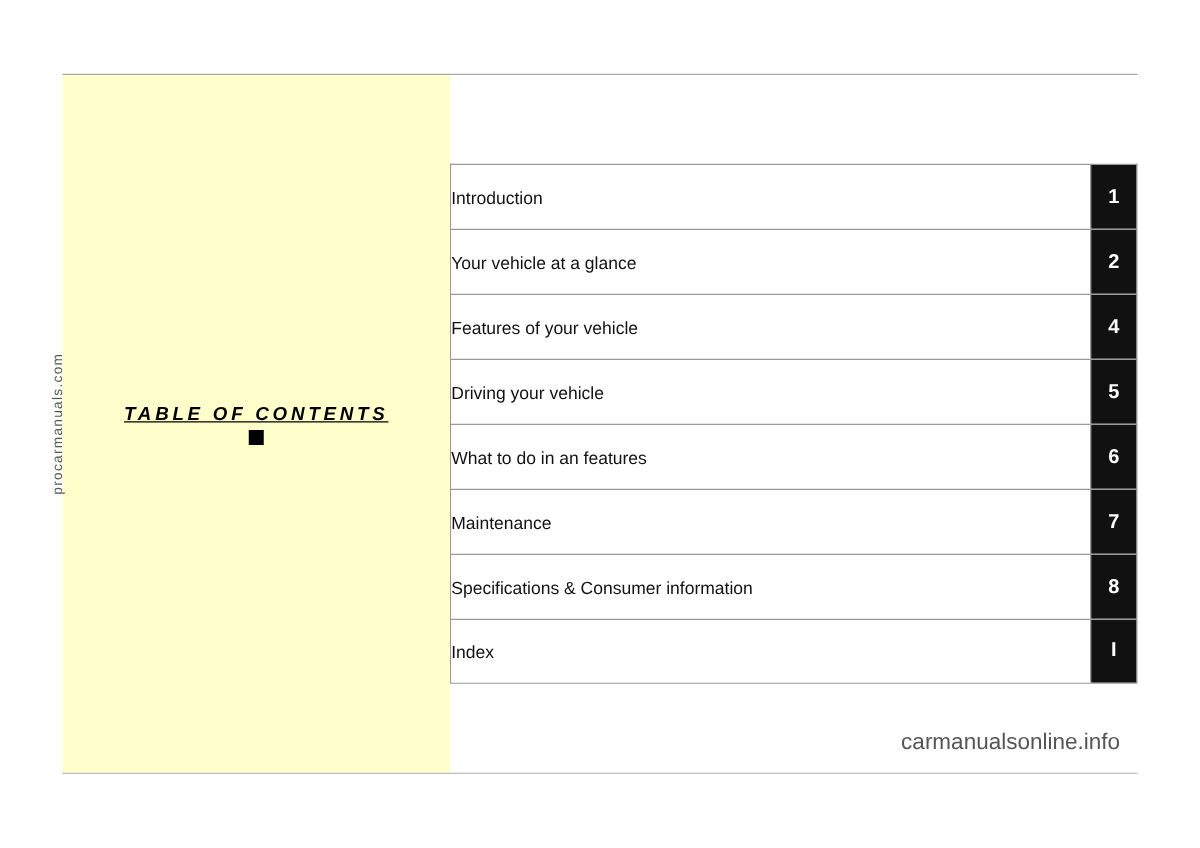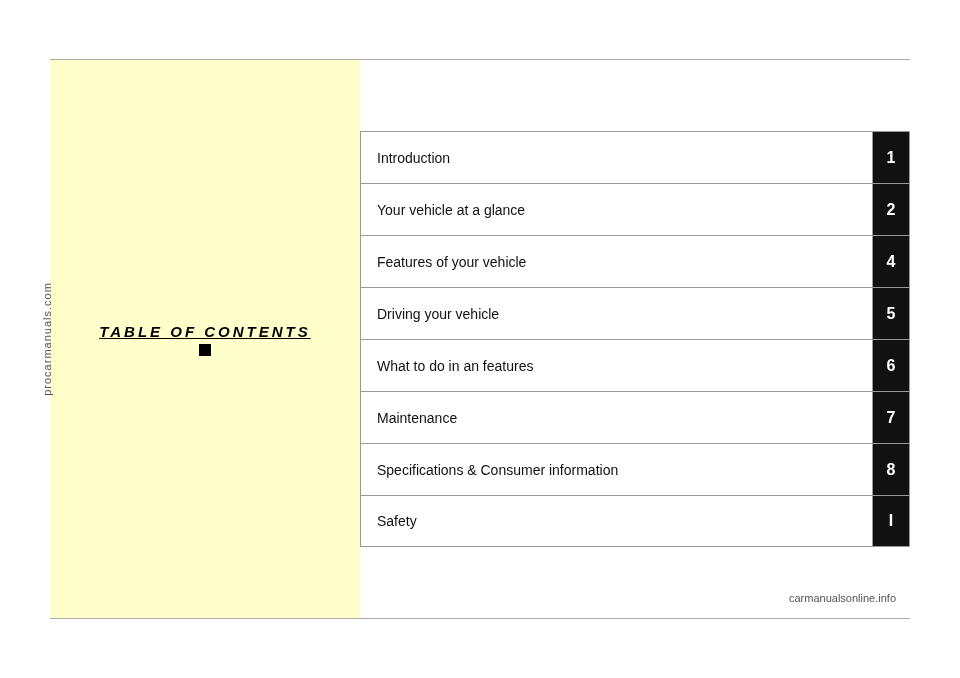--- a/index.html
+++ b/index.html
@@ -99,21 +99,20 @@
     }
 
     .toc-row:last-child {
       border-bottom: 1px solid #999;
     }
 
     .toc-label {
       flex: 1;
       display: flex;
       align-items: center;
-      padding-left: 16px;
       font-size: 14px;
       color: #111;
       background: #fff;
       border-right: 1px solid #999;
     }
 
     .toc-number {
       width: 36px;
       background: #111;
       color: #fff;
@@ -121,21 +120,21 @@
       align-items: center;
       justify-content: center;
       font-size: 16px;
       font-weight: bold;
     }
 
     .bottom-logo {
       position: absolute;
       bottom: 14px;
       right: 14px;
-      font-size: 11px;
+      font-size: 18px;
       color: #555;
       font-family: Arial, sans-serif;
     }
   </style>
 </head>
 <body>
 
 <div class="page-container">
 
   <div class="left-panel">
@@ -170,21 +169,21 @@
       </div>
       <div class="toc-row">
         <div class="toc-label">Maintenance</div>
         <div class="toc-number">7</div>
       </div>
       <div class="toc-row">
         <div class="toc-label">Specifications &amp; Consumer information</div>
         <div class="toc-number">8</div>
       </div>
       <div class="toc-row">
-        <div class="toc-label">Safety</div>
+        <div class="toc-label">Index</div>
         <div class="toc-number">I</div>
       </div>
     </div>
 
   <div class="bottom-logo">
     <span>carmanualsonline.info</span>
   </div>
 
 </div>
 

